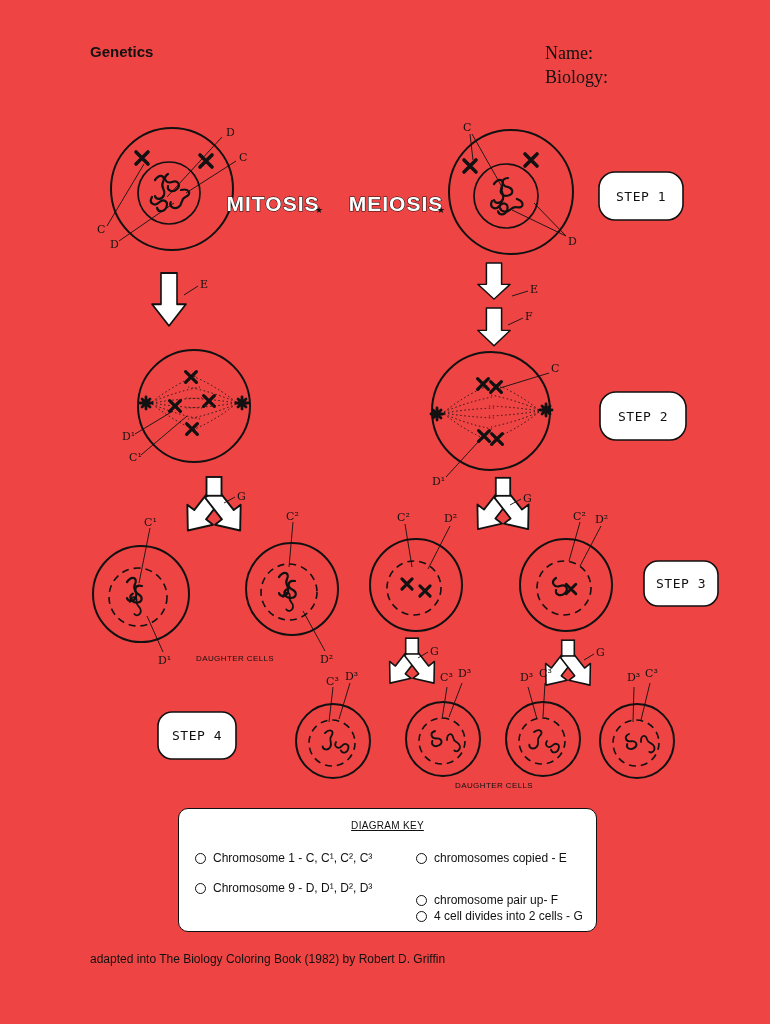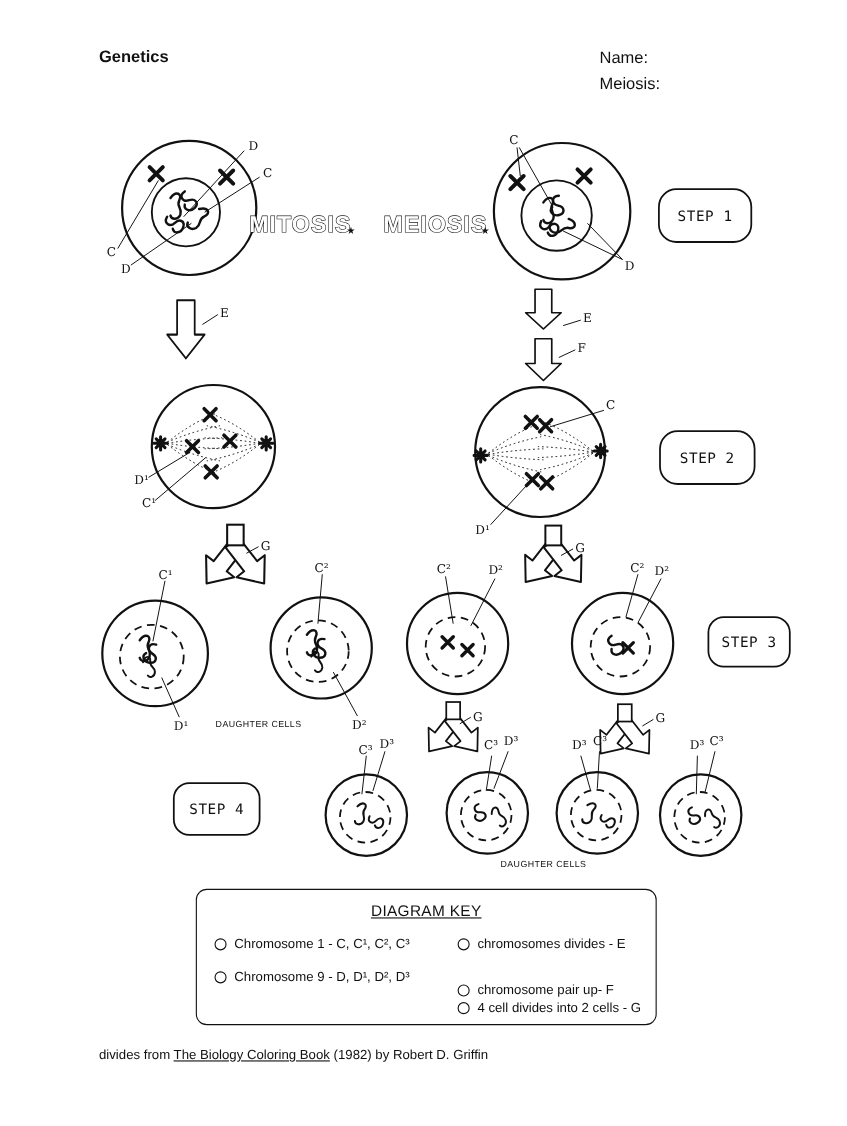--- a/index.html
+++ b/index.html
@@ -1,54 +1,54 @@
 <!DOCTYPE html>
 <html><head>
 <meta charset="utf-8">
 <style>
   html,body{margin:0;padding:0;background:#e8e8e8;}
-  .page{position:relative;width:770px;height:1024px;background:#ffffff;overflow:hidden;
+  .page{position:relative;width:770px;height:1024px;background:#ef4444;overflow:hidden;
         font-family:"Liberation Sans",sans-serif;color:#111;}
   .abs{position:absolute;}
   .bold15{font-size:15px;font-weight:bold;line-height:23px;}
-  .reg14{font-size:15px;line-height:24px;}
+  .reg14{font-size:18px;line-height:24px;font-family:Liberation Serif, serif;}
 
   
   svg{position:absolute;left:0;top:0;}
   .cell{fill:none;stroke:#111;stroke-width:2;}
   .nuc{fill:none;stroke:#111;stroke-width:1.7;}
   .nucd{fill:none;stroke:#111;stroke-width:1.6;stroke-dasharray:7 5;}
   .lead{stroke:#111;stroke-width:0.9;}
   .lbl{font-family:"DejaVu Serif",serif;font-size:11px;fill:#111;}
   .steptext{font-family:"DejaVu Sans Mono",monospace;font-size:13px;letter-spacing:0.5px;fill:#111;}
   .stepbox{fill:#fff;stroke:#111;stroke-width:1.6;}
   .bigtitle{font-family:"Liberation Sans",sans-serif;font-weight:bold;font-size:21px;
             letter-spacing:1px;fill:#ffffff;stroke:#111;stroke-width:1.1;paint-order:stroke;}
   .star{font-size:9px;fill:#111;}
   .dc{font-size:8px;letter-spacing:0.4px;fill:#111;font-family:"Liberation Sans",sans-serif;}
 
   
   .key{border:1.6px solid #111;border-radius:10px;background:#fff;}
-  .key-title{text-align:center;margin-top:11px;font-size:14px;text-decoration:underline;letter-spacing:0.3px;}
+  .key-title{text-align:center;margin-top:11px;font-size:10px;text-decoration:underline;letter-spacing:0.3px;}
   .key-item{position:absolute;display:flex;align-items:center;gap:7px;font-size:12px;white-space:nowrap;}
   .bullet{width:9px;height:9px;border:1.3px solid #111;border-radius:50%;flex:none;}
   .footer{font-size:12px;}
-  .ul{text-decoration:underline;}
+  .ul{}
 </style>
 </head>
 <body>
 
 <div class="page">
 
   <div class="abs" style="left:90px;top:40px">
     <div class="bold15">Genetics</div>
   </div>
   <div class="abs" style="left:545px;top:41px">
     <div class="reg14">Name:</div>
-    <div class="reg14">Meiosis:</div>
+    <div class="reg14">Biology:</div>
   </div>
 
   <svg width="770" height="1024" viewBox="0 0 770 1024">
     <defs>
       <g id="worm1">
           <path d="M0,0 C5,-7 11,-4 8,2 C5,8 11,9 9,15 C7,20 1,20 0,16" fill="none" stroke="#111" stroke-width="2.2" stroke-linecap="round"></path>
         </g>
       <g id="worm2">
           <path d="M0,0 C-6,4 -2,10 4,8 C10,6 13,11 9,15 C5,19 -1,17 0,12" fill="none" stroke="#111" stroke-width="2.2" stroke-linecap="round"></path>
         </g>
@@ -299,29 +299,29 @@
     <div class="key-item" style="left:16px;top:42px">
       <span class="bullet"></span>
       <span>Chromosome 1 - C, C¹, C², C³</span>
     </div>
     <div class="key-item" style="left:16px;top:72px">
       <span class="bullet"></span>
       <span>Chromosome 9 - D, D¹, D², D³</span>
     </div>
     <div class="key-item" style="left:237px;top:42px">
       <span class="bullet"></span>
-      <span>chromosomes divides - E</span>
+      <span>chromosomes copied - E</span>
     </div>
     <div class="key-item" style="left:237px;top:84px">
       <span class="bullet"></span>
       <span>chromosome pair up- F</span>
     </div>
     <div class="key-item" style="left:237px;top:100px">
       <span class="bullet"></span>
       <span>4 cell divides into 2 cells - G</span>
     </div>
   </div>
 
   <div class="footer abs" style="left:90px;top:952px">
-    <span>divides from </span><span class="ul">The Biology Coloring Book</span><span> (1982) by Robert D. Griffin</span>
+    <span>adapted into </span><span class="ul">The Biology Coloring Book</span><span> (1982) by Robert D. Griffin</span>
   </div>
 
 </div>
 
 </body></html>

